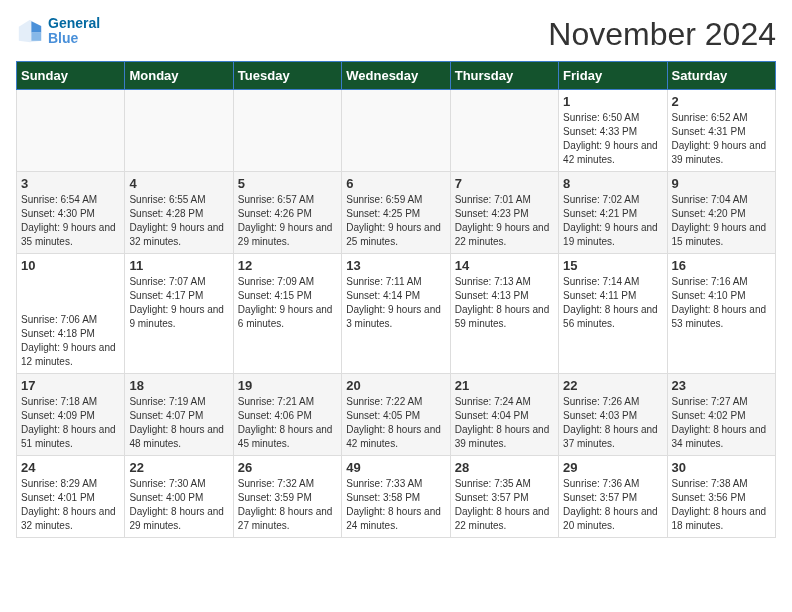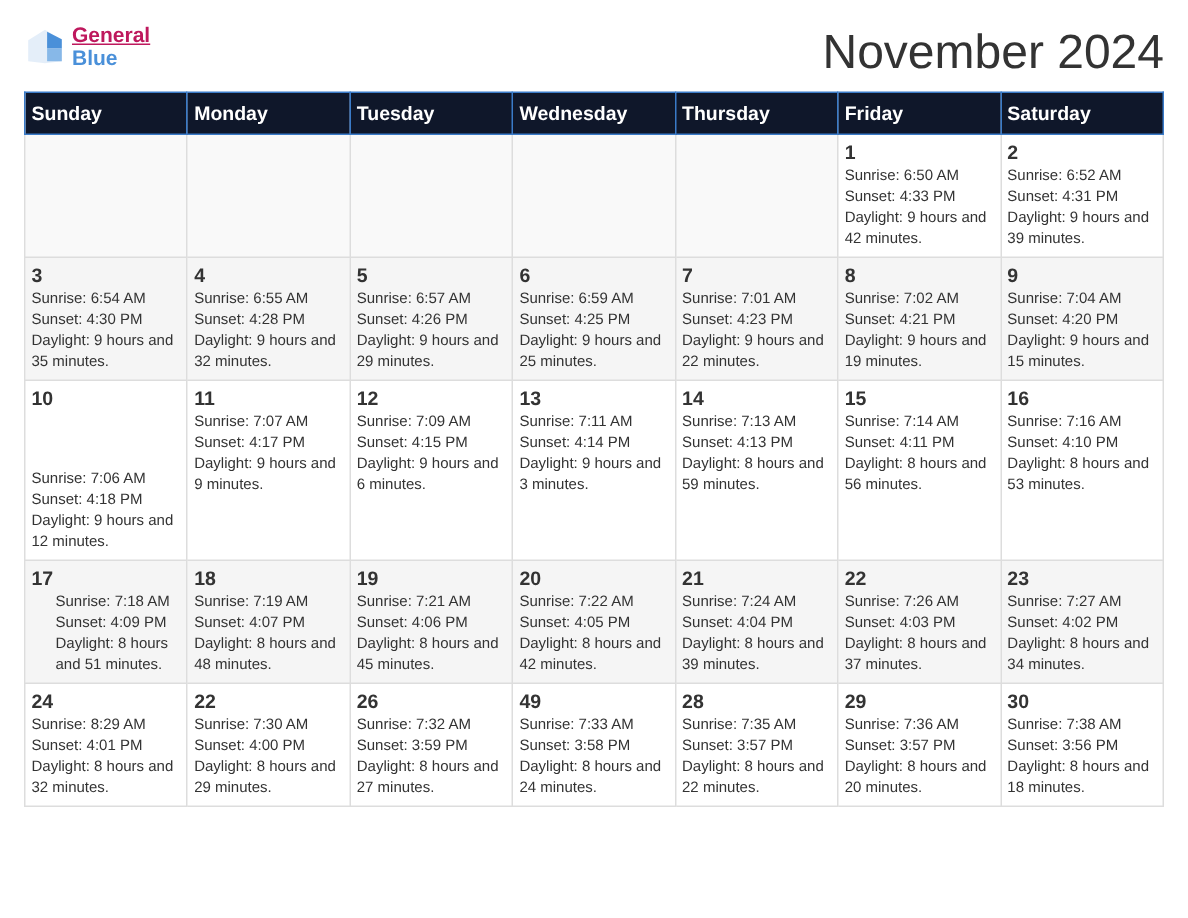--- a/index.html
+++ b/index.html
@@ -22,22 +22,21 @@
       gap: 4px;
     }
     .logo-text {
       display: flex;
       flex-direction: column;
       line-height: 1.1;
     }
     .logo-general {
       font-size: 14px;
       font-weight: bold;
-      color: #be185d;
-      text-decoration: underline;
+      color: #0369a1;
     }
     .logo-blue {
       font-size: 14px;
       font-weight: bold;
       color: #4a90d9;
     }
     .logo-icon {
       width: 28px;
       height: 28px;
     }
@@ -52,21 +51,21 @@
     .calendar-subtitle {
       font-size: 15px;
       color: #555;
     }
     table {
       width: 100%;
       border-collapse: collapse;
       table-layout: fixed;
     }
     thead tr {
-      background-color: #0f172a;
+      background-color: #14532d;
     }
     thead th {
       color: #fff;
       font-size: 13px;
       font-weight: bold;
       padding: 6px 4px;
       text-align: left;
       border: 1px solid #3a7bc8;
     }
     tbody tr {
@@ -237,21 +236,21 @@
         <td>
           <span class="day-num">16</span>
           <div class="day-info" style="white-space: pre-line;">Sunrise: 7:16 AM
 Sunset: 4:10 PM
 Daylight: 8 hours and 53 minutes.</div>
         </td>
       </tr>
       <tr>
         <td>
           <span class="day-num">17</span>
-          <div class="day-info" style="white-space: pre-line; margin-left: 16px;">Sunrise: 7:18 AM
+          <div class="day-info" style="white-space: pre-line;">Sunrise: 7:18 AM
 Sunset: 4:09 PM
 Daylight: 8 hours and 51 minutes.</div>
         </td>
         <td>
           <span class="day-num">18</span>
           <div class="day-info" style="white-space: pre-line;">Sunrise: 7:19 AM
 Sunset: 4:07 PM
 Daylight: 8 hours and 48 minutes.</div>
         </td>
         <td>

